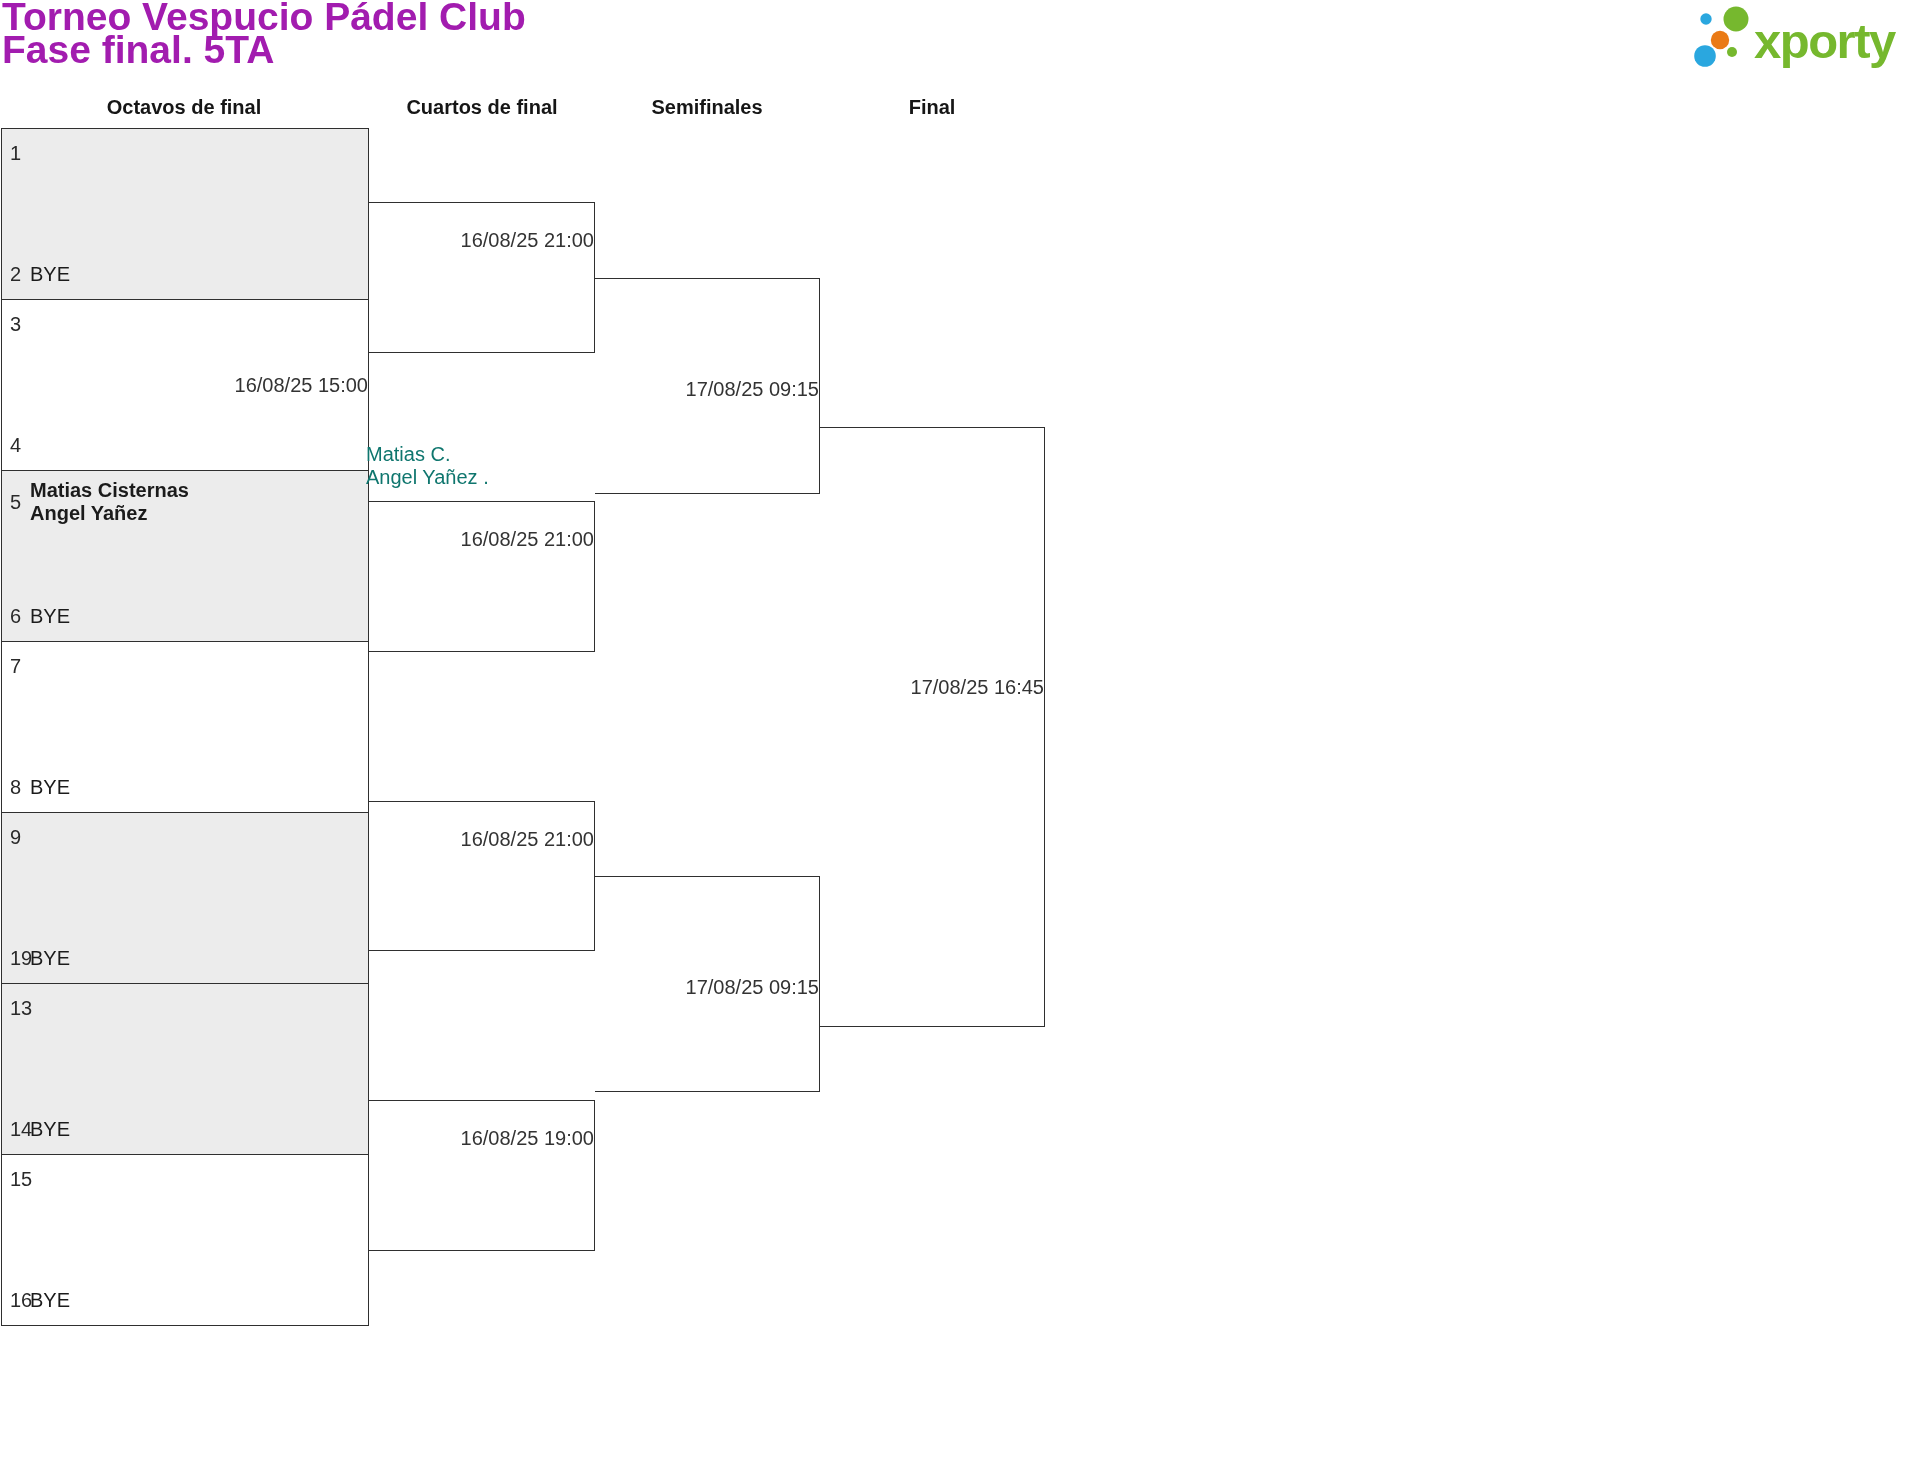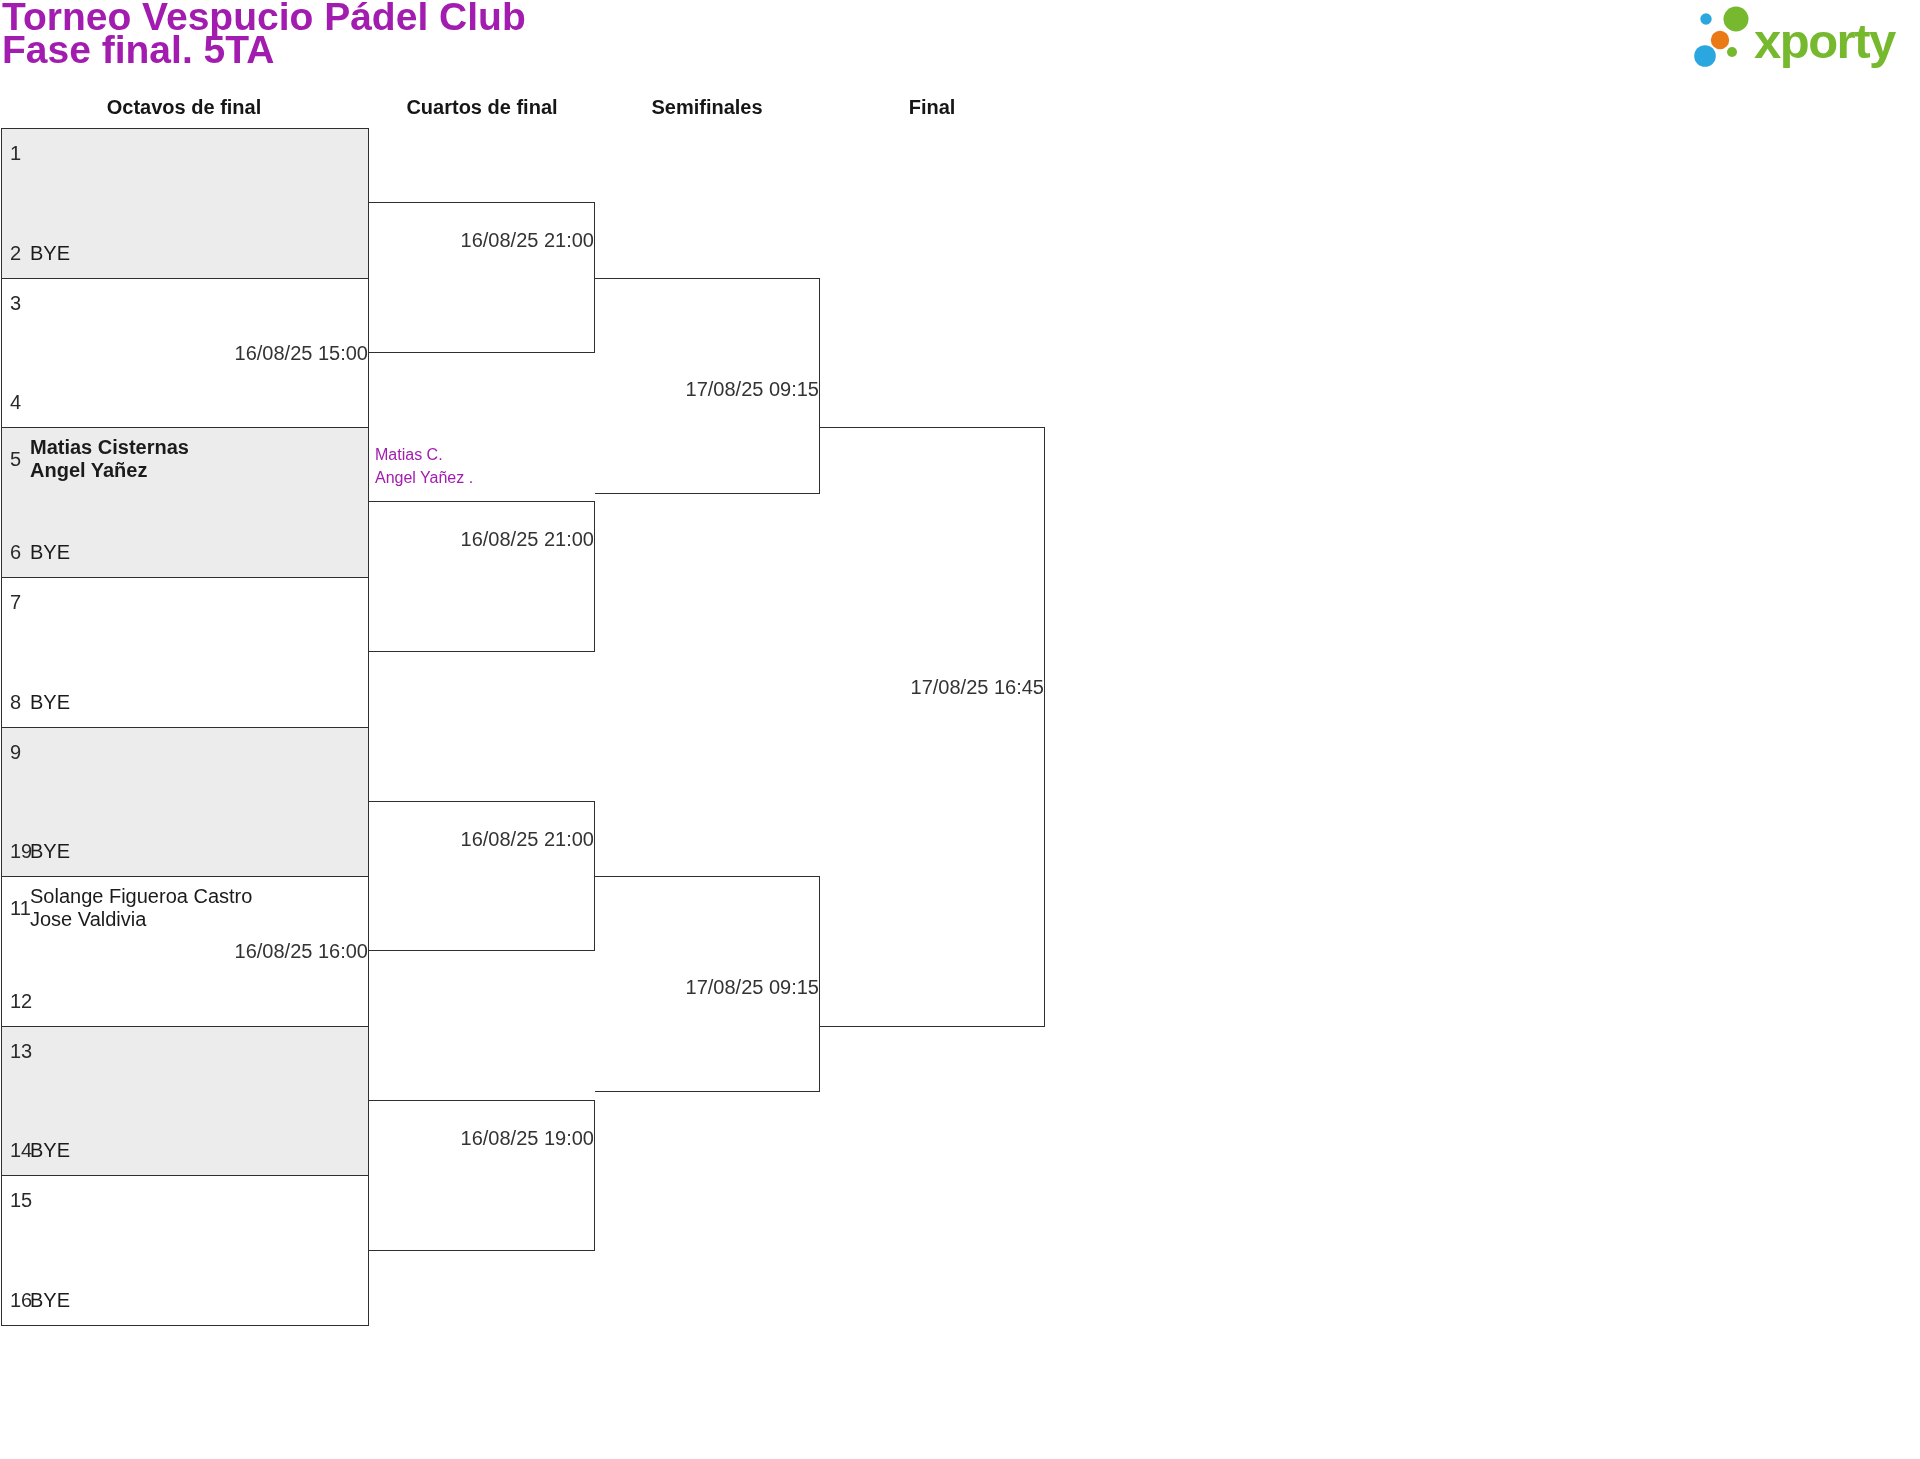--- a/index.html
+++ b/index.html
@@ -58,22 +58,22 @@
   #qf3{top:801px;height:150px;}
   #qf4{top:1100px;height:151px;}
   .qf .match-date{top:26px;}
   .sf{left:595px;width:225px;height:216px;}
   #sf1{top:278px;}
   #sf2{top:876px;}
   .sf .match-date{top:99px;}
   .final-box{left:820px;top:427px;width:225px;height:600px;}
   .final-box .match-date{top:248px;}
   .advancing{
-    position:absolute;left:375px;top:443px;
-    font-size:16px;line-height:23px;color:#a21caf;white-space:nowrap;
+    position:absolute;left:366px;top:443px;
+    font-size:20px;line-height:23px;color:#0f766e;white-space:nowrap;
   }
 </style>
 </head>
 <body>
 
 <div class="page-title"><span>Torneo Vespucio Pádel Club</span><br><span>Fase final. 5TA</span></div>
 
 <svg class="logo" viewBox="0 0 240 72">
   <g>
     <circle cx="26" cy="19" r="5.7" fill="#2aa7df"></circle>
@@ -116,26 +116,20 @@
     <span class="pos bot">8</span>
     <span class="team bot">BYE</span>
   </div>
 
   <div class="r16 shaded">
     <span class="pos top">9</span>
     <span class="pos bot">19</span>
     <span class="team bot">BYE</span>
   </div>
 
-  <div class="r16">
-    <span class="pos top mid">11</span>
-    <div class="team top"><span>Solange Figueroa Castro</span><br><span>Jose Valdivia</span></div>
-    <div class="match-date">16/08/25 16:00</div>
-    <span class="pos bot">12</span>
-  </div>
 
   <div class="r16 shaded">
     <span class="pos top">13</span>
     <span class="pos bot">14</span>
     <span class="team bot">BYE</span>
   </div>
 
   <div class="r16">
     <span class="pos top">15</span>
     <span class="pos bot">16</span>

